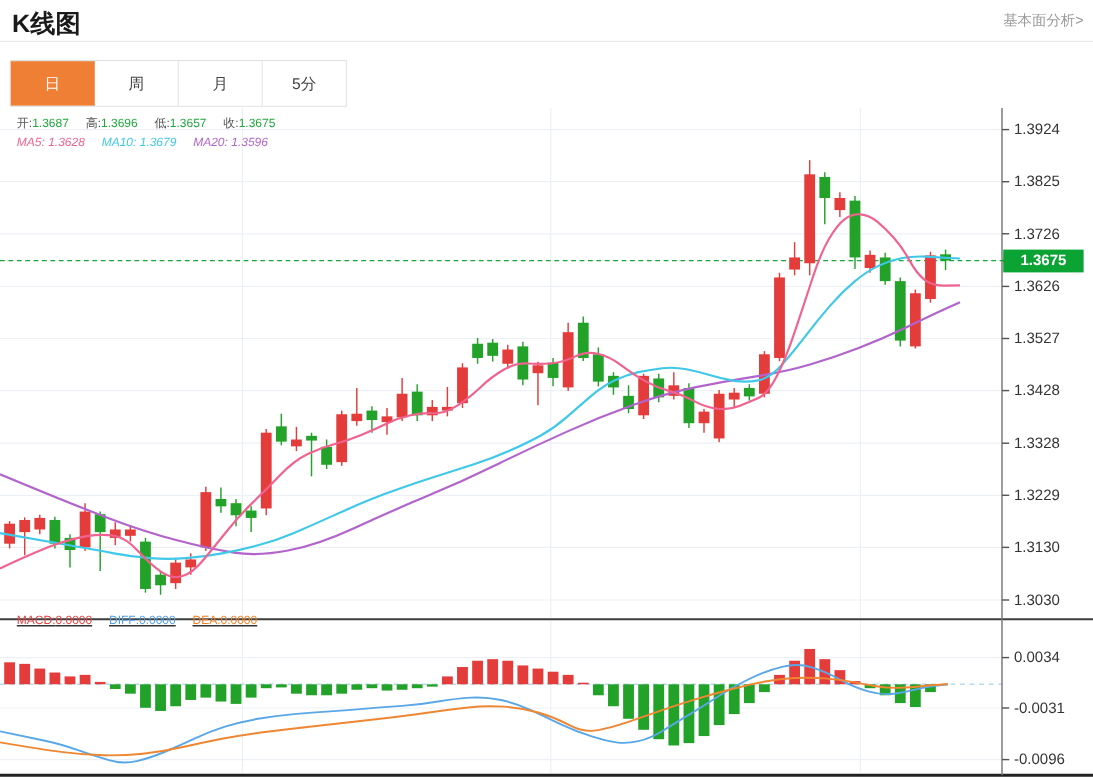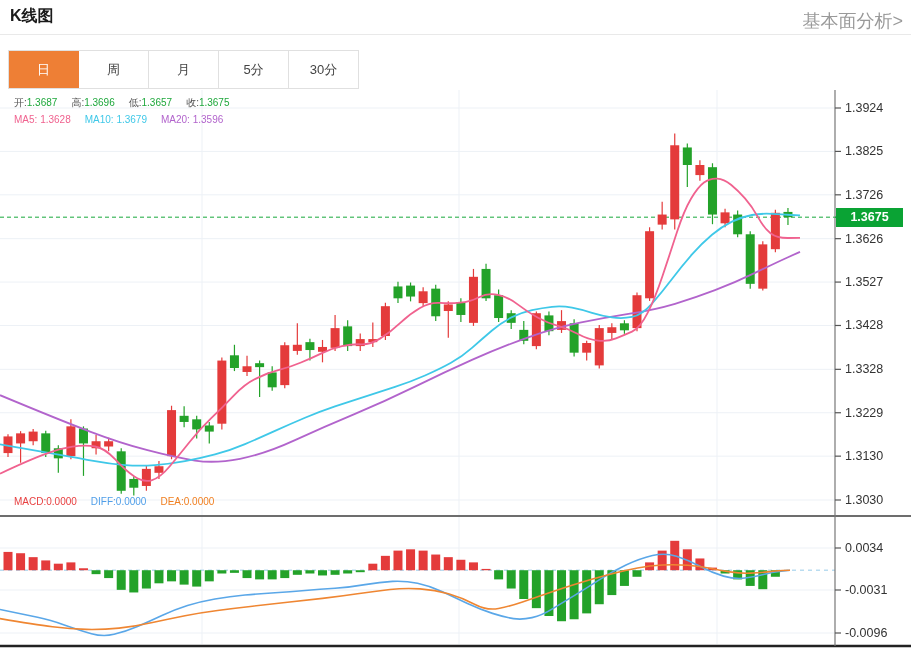--- a/index.html
+++ b/index.html
@@ -1,31 +1,31 @@
 <!DOCTYPE html>
 <html><head>
 <meta charset="utf-8">
 <style>
   html,body{margin:0;padding:0;background:#fff;}
   body{width:911px;height:648px;position:relative;overflow:hidden;
        font-family:"Liberation Sans","DejaVu Sans",sans-serif;}
   .abs{position:absolute;}
-  #page-title{left:10px;top:6px;font-size:16px;font-weight:bold;color:#1a1a1a;}
-  #fund-link{right:8px;top:9px;font-size:18px;color:#999;cursor:pointer;text-align:center;}
+  #page-title{left:10px;top:6px;font-size:21px;font-weight:bold;color:#1a1a1a;}
+  #fund-link{right:8px;top:9px;font-size:12px;color:#999;cursor:pointer;text-align:center;}
   #title-rule{left:0;top:34px;width:911px;height:1px;background:#e9e9e9;}
   #tab-bar{left:8px;top:50px;display:flex;border:1px solid #e0e0e0;background:#fff;}
   .tab{width:69px;height:37px;line-height:37px;text-align:center;font-size:13px;
        color:#444;border-right:1px solid #e0e0e0;cursor:pointer;background:#fff;}
   .tab:last-child{border-right:none;}
   .tab.sel{background:#ee7f35;color:#fff;border-color:#ee7f35;}
   #chart-svg{left:0;top:0;}
   .lg{font-size:10px;white-space:nowrap;}
   #ohlc-row{left:14px;top:96px;}
-  #ma-row{left:14px;top:114px;}
-  #macd-row{left:14px;top:496px;}
+  #ma-row{left:14px;top:114px;font-style:italic;}
+  #macd-row{left:14px;top:512px;text-decoration:underline;}
   .gap{display:inline-block;width:14px;}
   #price-tag{left:836px;top:208px;width:67px;height:19px;background:#0aa334;
      color:#fff;font-size:12.5px;font-weight:bold;line-height:19px;text-align:center;}
 </style>
 </head>
 <body>
 
 <svg id="chart-svg" class="abs" width="911" height="648">
     <g>
       <line x1="0" y1="108" x2="835" y2="108" stroke="#edf1f6" stroke-width="1"></line>
@@ -293,20 +293,19 @@
 
 <div id="page-title" class="abs">K线图</div>
 <div id="fund-link" class="abs">基本面分析&gt;</div>
 <div id="title-rule" class="abs"></div>
 
 <div id="tab-bar" class="abs">
     <div class="tab sel">日</div>
     <div class="tab">周</div>
     <div class="tab">月</div>
     <div class="tab">5分</div>
-    <div class="tab">30分</div>
   </div>
 
 <div id="ohlc-row" class="abs lg"><span style="color: rgb(85, 85, 85);">开:</span><span style="color: rgb(31, 168, 60);">1.3687</span><span class="gap"></span><span style="color: rgb(85, 85, 85);">高:</span><span style="color: rgb(31, 168, 60);">1.3696</span><span class="gap"></span><span style="color: rgb(85, 85, 85);">低:</span><span style="color: rgb(31, 168, 60);">1.3657</span><span class="gap"></span><span style="color: rgb(85, 85, 85);">收:</span><span style="color: rgb(31, 168, 60);">1.3675</span><span class="gap"></span></div>
 <div id="ma-row" class="abs lg"><span style="color: rgb(240, 98, 143);">MA5: </span><span style="color: rgb(240, 98, 143);">1.3628</span><span class="gap"></span><span style="color: rgb(63, 200, 232);">MA10: </span><span style="color: rgb(63, 200, 232);">1.3679</span><span class="gap"></span><span style="color: rgb(178, 100, 204);">MA20: </span><span style="color: rgb(178, 100, 204);">1.3596</span><span class="gap"></span></div>
 <div id="macd-row" class="abs lg"><span style="color: rgb(232, 64, 64);">MACD:</span><span style="color: rgb(232, 64, 64);">0.0000</span><span class="gap"></span><span style="color: rgb(79, 158, 232);">DIFF:</span><span style="color: rgb(79, 158, 232);">0.0000</span><span class="gap"></span><span style="color: rgb(240, 127, 32);">DEA:</span><span style="color: rgb(240, 127, 32);">0.0000</span><span class="gap"></span></div>
 
 <div id="price-tag" class="abs">1.3675</div>
 
 </body></html>

